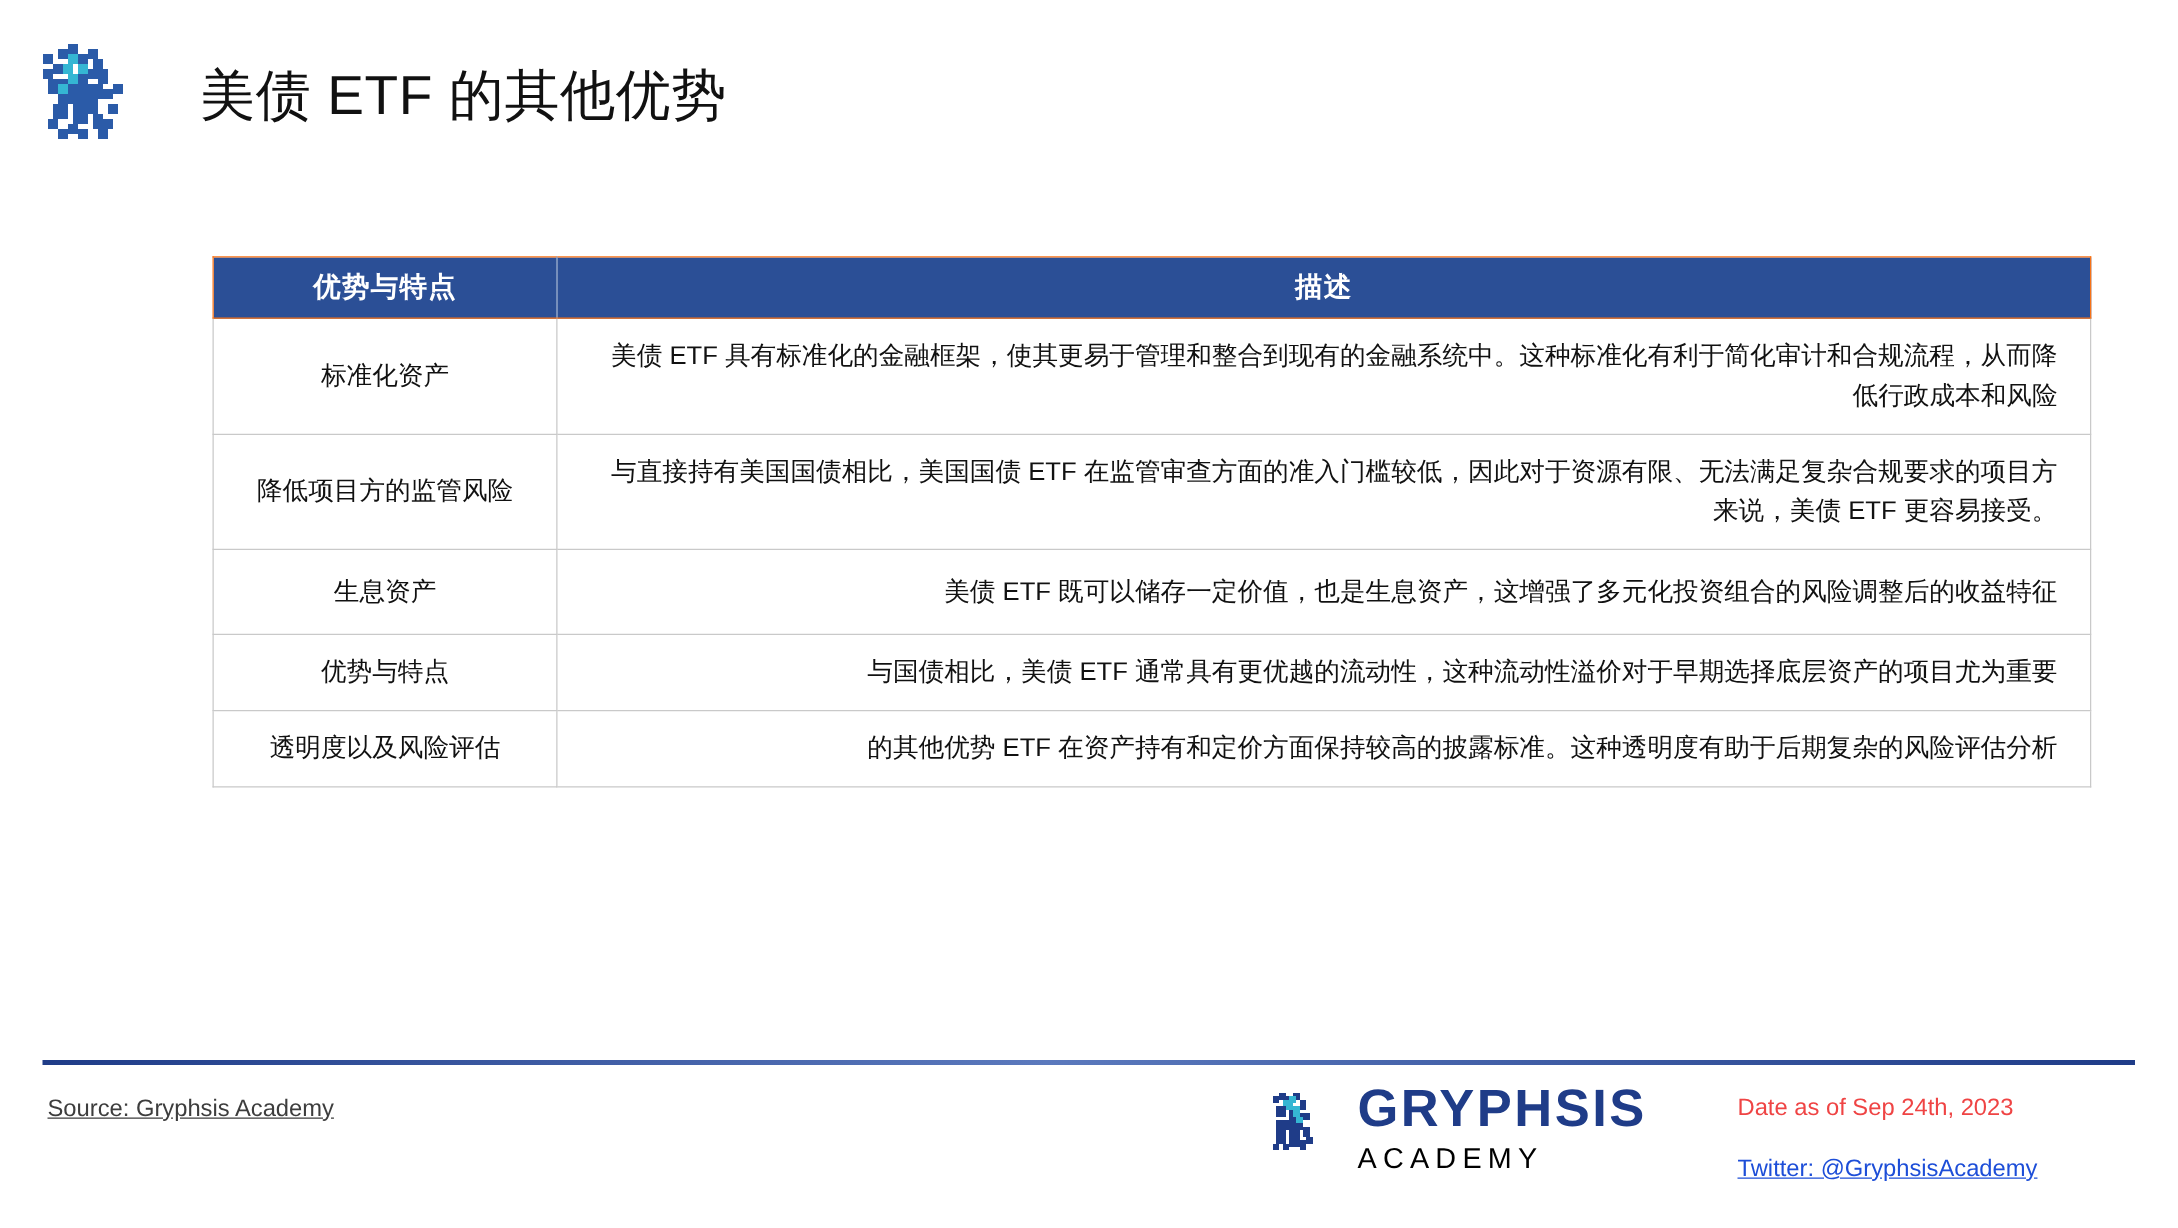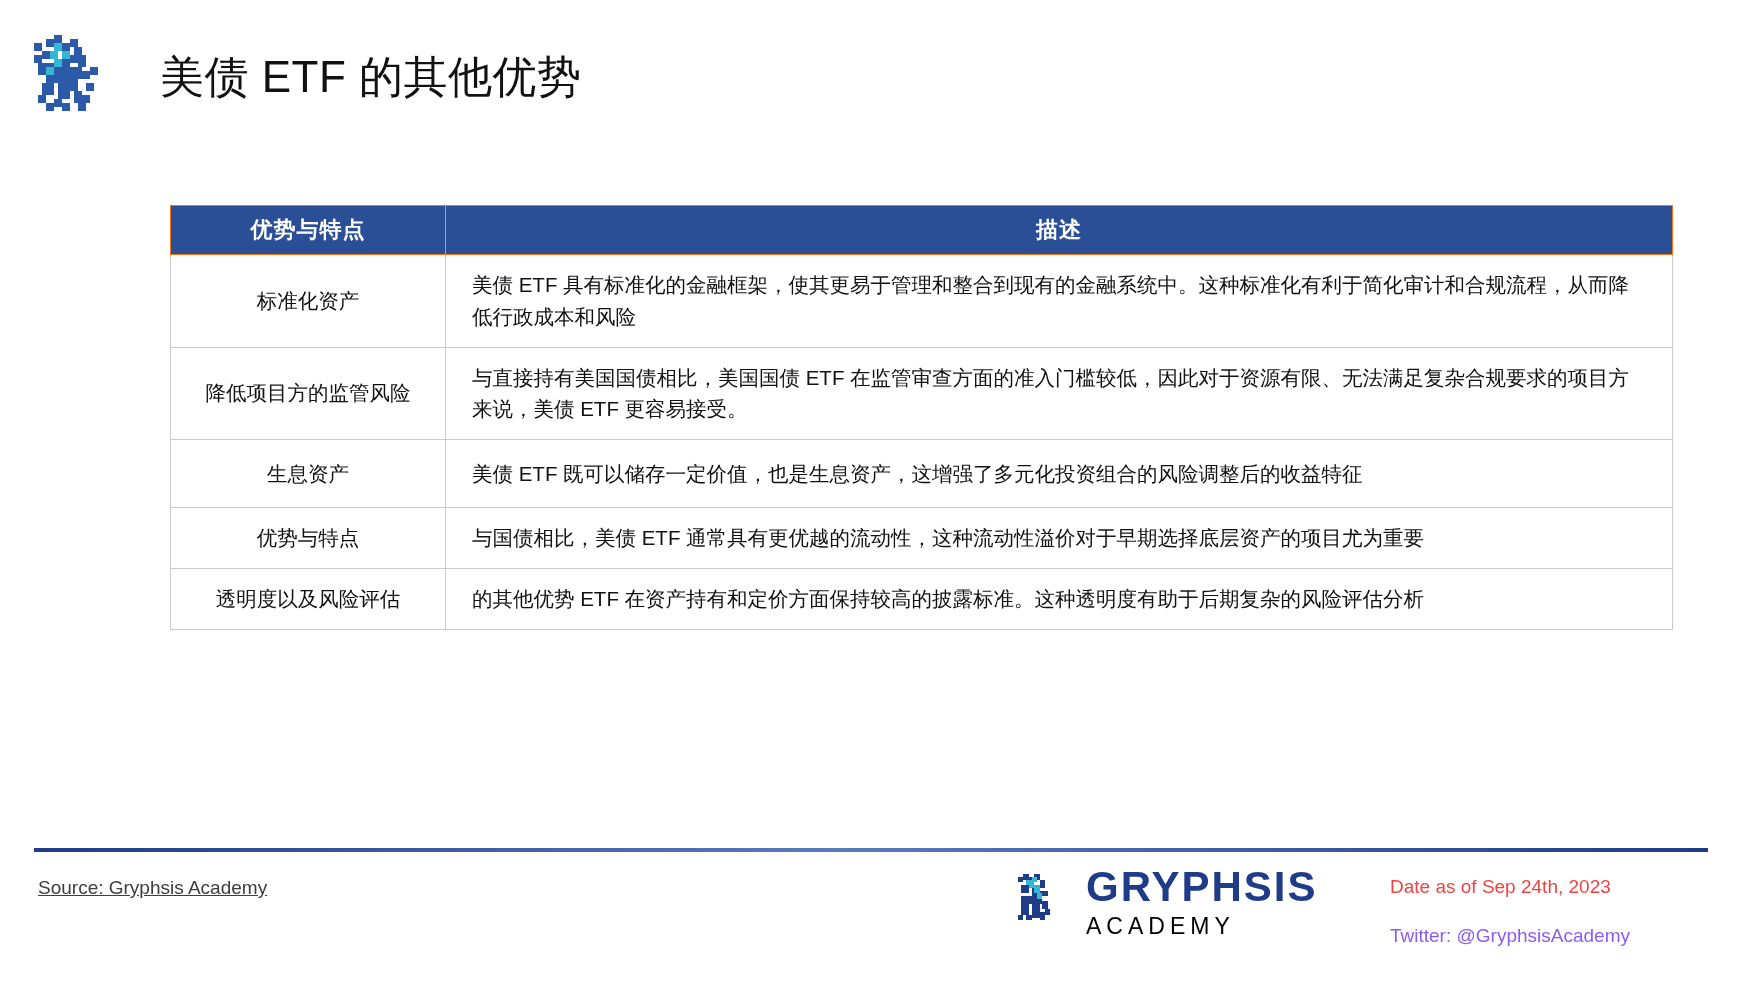--- a/index.html
+++ b/index.html
@@ -77,21 +77,21 @@
     font-size: 20.5px;
     line-height: 1.55;
     color: #111111;
     padding: 14px 12px;
   }
   tbody td.label-cell {
     text-align: center;
     padding: 14px 8px;
   }
   tbody td.desc-cell {
-    text-align: left;
+    text-align: right;
     padding: 14px 26px;
   }
 </style>
 </head>
 <body>
 
 <div class="header">
   <span class="logo-mark">
     <svg width="92" height="92" viewBox="0 0 23 23" shape-rendering="crispEdges" aria-hidden="true">
       <g fill="#2B5BA8">
@@ -207,13 +207,13 @@
       </g>
     </svg>
   </span>
   <span style="display:flex;flex-direction:column;align-items:flex-start;line-height:1;">
     <span style="font-size:42px;font-weight:bold;color:#1F3C88;letter-spacing:2px;">GRYPHSIS</span>
     <span style="font-size:23px;color:#000000;letter-spacing:5px;margin-top:7px;">ACADEMY</span>
   </span>
 </div>
 
 <div style="position:absolute;left:1390px;top:876px;font-size:19px;color:#ef4444;">Date as of Sep 24th, 2023</div>
-<div style="position:absolute;left:1390px;top:925px;font-size:19px;color:#8b5cf6;">Twitter: @GryphsisAcademy</div>
+<div style="position:absolute;left:1390px;top:925px;font-size:19px;color:#1d4ed8;text-decoration:underline;">Twitter: @GryphsisAcademy</div>
 
 </body></html>

